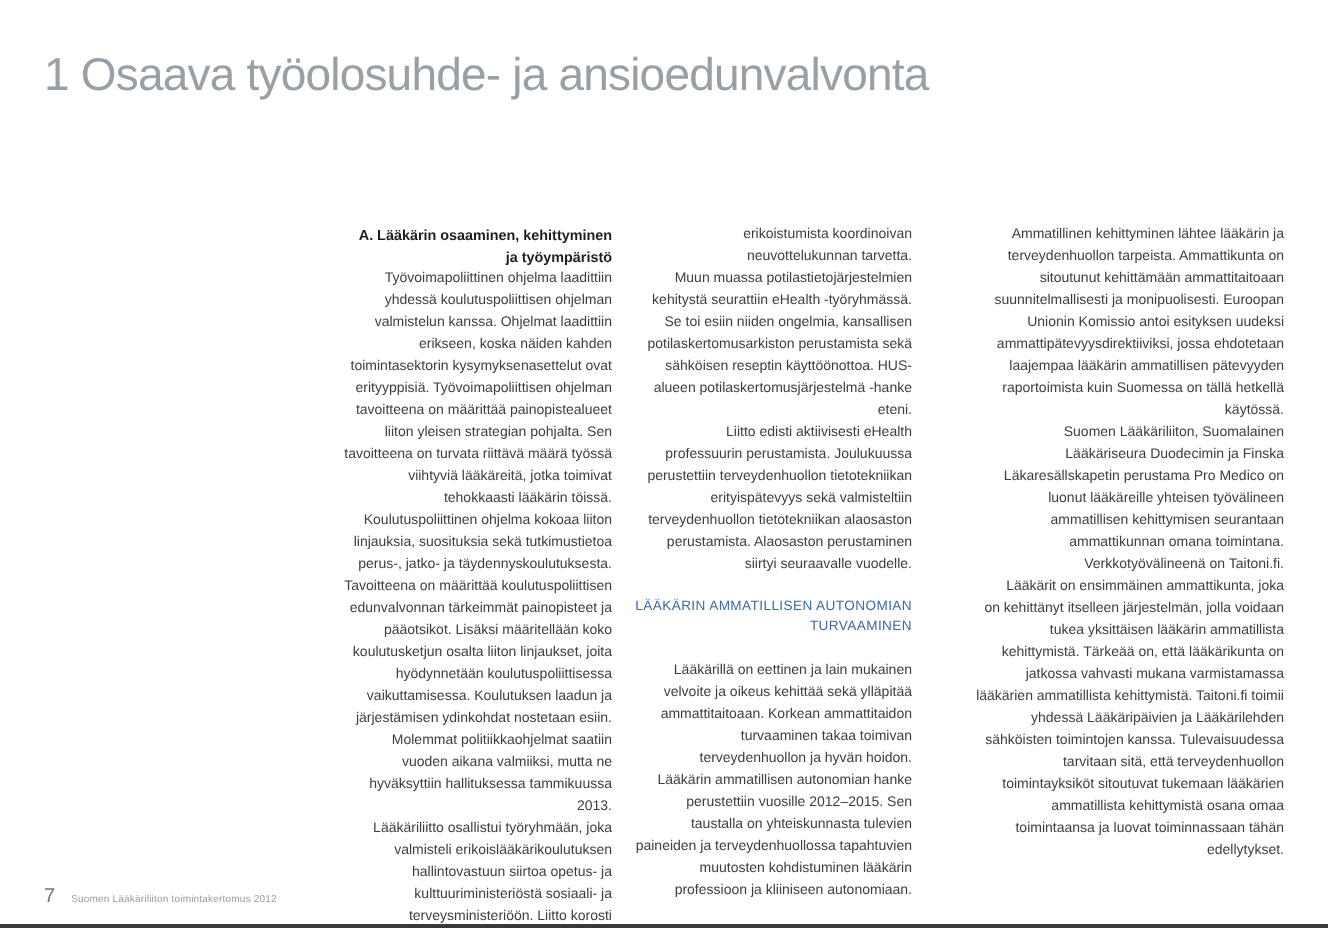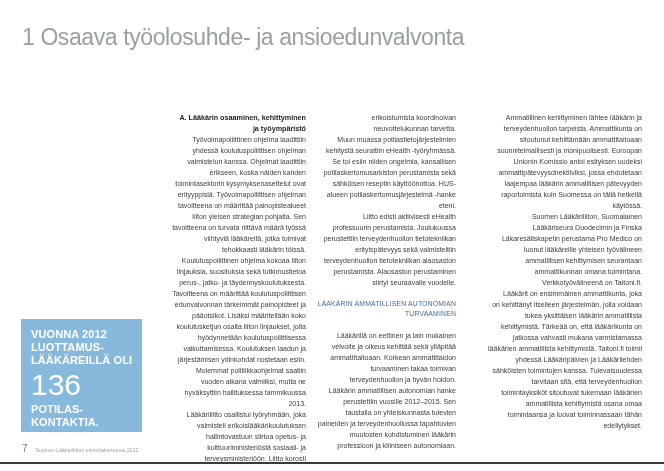--- a/index.html
+++ b/index.html
@@ -106,28 +106,20 @@
     background: #3a3a3a;
   }
 </style>
 </head>
 <body>
 
 <div class="page">
 
   <h1 class="page-title">1 Osaava työolosuhde- ja ansioedunvalvonta</h1>
 
-  <aside class="stat-box">
-    <div class="stat-line">VUONNA 2012</div>
-    <div class="stat-line">LUOTTAMUS-</div>
-    <div class="stat-line">LÄÄKÄREILLÄ OLI</div>
-    <div class="stat-number">136</div>
-    <div class="stat-line">POTILAS-</div>
-    <div class="stat-line">KONTAKTIA.</div>
-  </aside>
 
   <section class="col col1">
     <h2 class="section-heading">A. Lääkärin osaaminen, kehittyminen ja työympäristö</h2>
     <p>Työvoimapoliittinen ohjelma laadittiin yhdessä koulutuspoliittisen ohjelman valmistelun kanssa. Ohjelmat laadittiin erikseen, koska näiden kahden toimintasektorin kysymyksenasettelut ovat erityyppisiä. Työvoimapoliittisen ohjelman tavoitteena on määrittää painopistealueet liiton yleisen strategian pohjalta. Sen tavoitteena on turvata riittävä määrä työssä viihtyviä lääkäreitä, jotka toimivat tehokkaasti lääkärin töissä.</p>
     <p class="ind">Koulutuspoliittinen ohjelma kokoaa liiton linjauksia, suosituksia sekä tutkimustietoa perus-, jatko- ja täydennyskoulutuksesta. Tavoitteena on määrittää koulutuspoliittisen edunvalvonnan tärkeimmät painopisteet ja pääotsikot. Lisäksi määritellään koko koulutusketjun osalta liiton linjaukset, joita hyödynnetään koulutuspoliittisessa vaikuttamisessa. Koulutuksen laadun ja järjestämisen ydinkohdat nostetaan esiin. Molemmat politiikkaohjelmat saatiin vuoden aikana valmiiksi, mutta ne hyväksyttiin hallituksessa tammikuussa 2013.</p>
     <p class="ind">Lääkäriliitto osallistui työryhmään, joka valmisteli erikoislääkärikoulutuksen hallintovastuun siirtoa opetus- ja kulttuuriministeriöstä sosiaali- ja terveysministeriöön. Liitto korosti</p>
   </section>
 
   <section class="col col2">
     <p>erikoistumista koordinoivan neuvottelukunnan tarvetta.</p>

